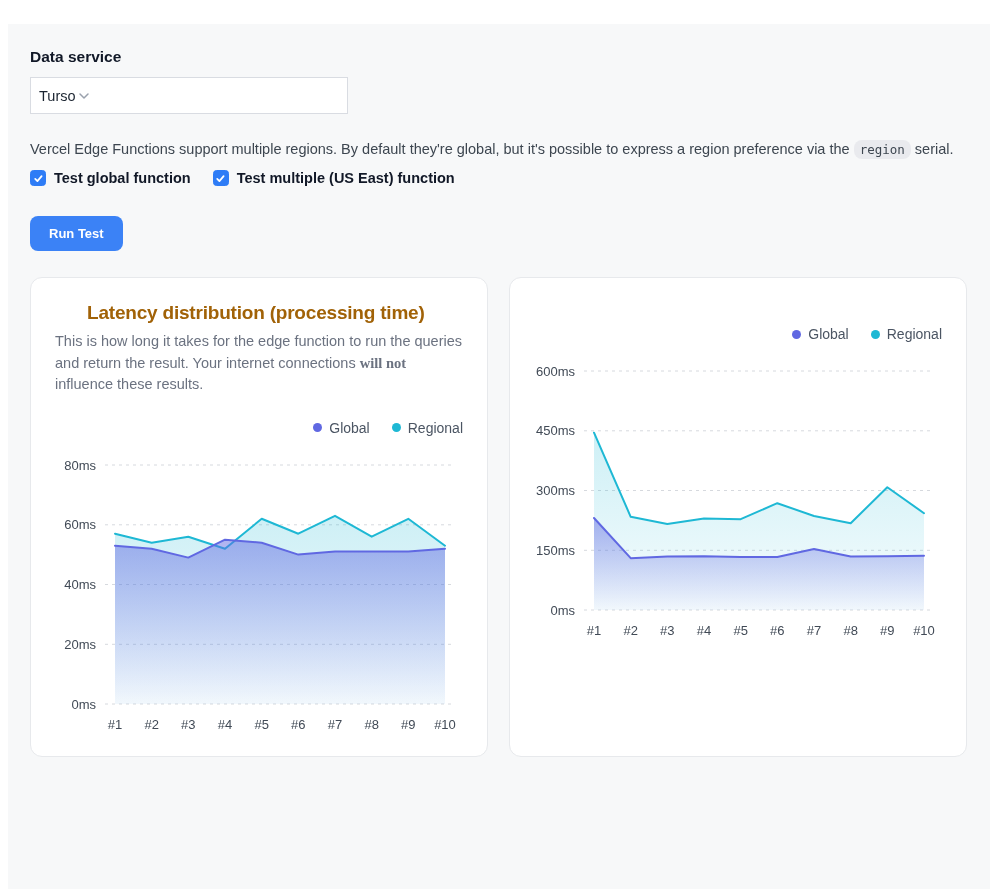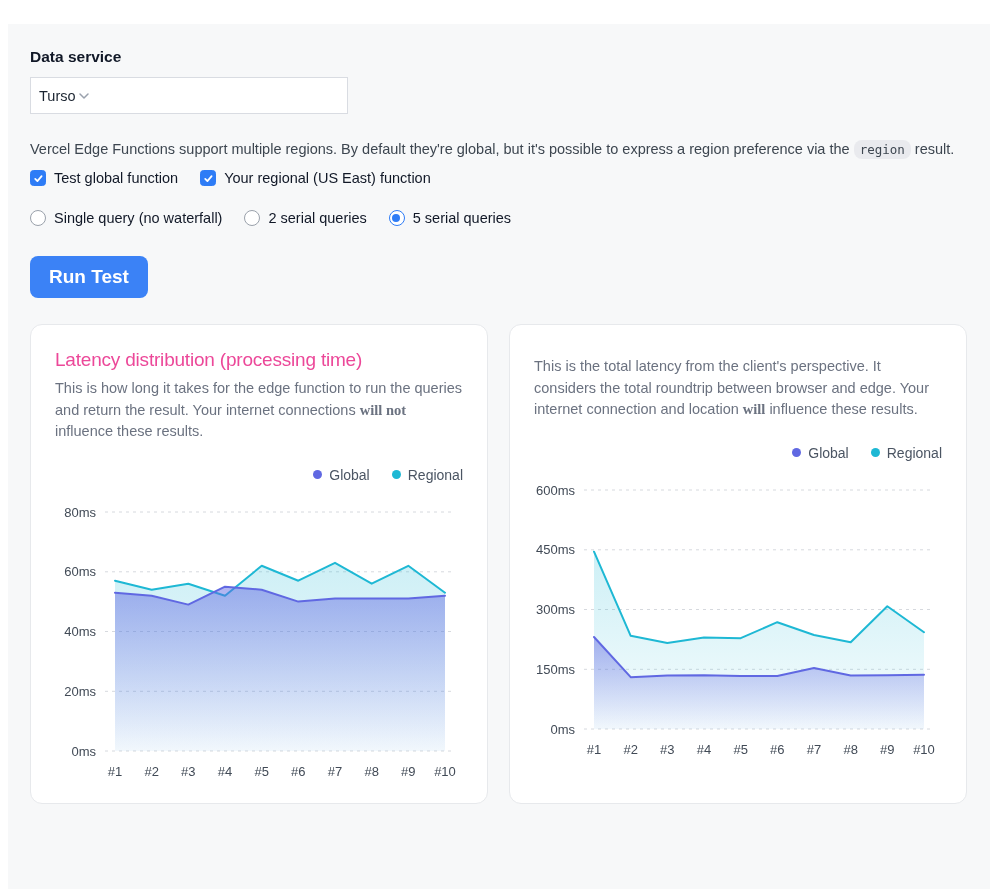--- a/index.html
+++ b/index.html
@@ -8,38 +8,38 @@
 
   .section-title { font-size:15.5px; font-weight:bold; color:#111827; margin-bottom:11px; }
   .select-box { width:318px; height:37px; background:#ffffff; border:1px solid #d9dce2; border-radius:0; display:flex; align-items:center; justify-content:flex-start; padding:0 14px 0 8px; cursor:pointer; }
   .select-box .value { font-size:14.5px; color:#1b2430; }
   .select-box svg { display:block; }
 
   .para { font-size:14.5px; color:#3d4650; line-height:1.55; }
   .code-chip { font-family:"DejaVu Sans Mono", monospace; font-size:12.5px; background:#e9eaee; color:#3d4650; border-radius:8px; padding:2px 6px; }
 
   .section { margin-bottom:24px; }
-  .check-row { display:flex; align-items:flex-end; gap:22px; margin-top:10px; }
+  .check-row { display:flex; align-items:flex-end; gap:22px; margin-top:10px;font-weight:bold; }
   .check-item, .radio-item { display:flex; align-items:center; gap:8px; cursor:pointer; }
   .check-item .label, .radio-item .label { font-size:14.5px; color:#111827; }
   .checkbox { width:16px; height:16px; border-radius:3.5px; border:1px solid #9aa1ab; background:#fff; display:flex; align-items:center; justify-content:center; }
   .check-item.checked .checkbox { background:#2e7cf6; border-color:#2e7cf6; }
   .checkbox svg { display:none; }
   .check-item.checked .checkbox svg { display:block; }
 
   .radio-row { display:flex; align-items:center; gap:22px; margin-top:10px; }
   .radio { width:16px; height:16px; border-radius:50%; border:1.5px solid #9aa1ab; background:#fff; position:relative; }
   .radio-item.selected .radio { border-color:#2e7cf6; }
   .radio-item.selected .radio::after { content:""; position:absolute; left:2.5px; top:2.5px; width:8px; height:8px; border-radius:50%; background:#2e7cf6; }
 
-  .run-btn { display:inline-block; background:#3b82f6; color:#ffffff; font-size:19px; font-weight:bold; border:none; border-radius:8px; padding:10px 19px; cursor:pointer; margin-top:6px; font-family:"Liberation Sans", sans-serif; }
+  .run-btn { display:inline-block; background:#3b82f6; color:#ffffff; font-size:13px; font-weight:bold; border:none; border-radius:8px; padding:10px 19px; cursor:pointer; margin-top:6px; font-family:"Liberation Sans", sans-serif; }
 
   .cards { display:flex; gap:21px; margin-top:26px; }
   .card { width:458px; height:480px; background:#ffffff; border:1px solid #e7e9ec; border-radius:12px; padding:24px; }
-  .card-title { font-size:19px; font-weight:normal; color:#ec4899; letter-spacing:-0.2px; }
+  .card-title { font-size:19px; font-weight:bold; color:#a16207; letter-spacing:-0.2px;margin-left:32px; }
   .card-desc { font-size:14.5px; color:#6b7280; line-height:1.48; margin-top:7px; }
   .card-desc b { color:#596activity270;font-family:Liberation Serif, serif; }
   .legend { display:flex; justify-content:flex-end; gap:22px; margin-top:24px; }
   .legend-item { display:flex; align-items:center; gap:7px; }
   .legend-dot { width:9px; height:9px; border-radius:50%; }
   .legend-label { font-size:14px; color:#4b5563; }
   .chart { margin-top:16px; }
   .tick { font-family:"Liberation Sans", sans-serif; font-size:13px; fill:#414a56; }
 </style>
 </head>
@@ -54,57 +54,43 @@
       <span>
         <svg width="16" height="16" viewBox="0 0 16 16">
             <path d="M4 6l4 4 4-4" stroke="#9aa1ad" stroke-width="1.5" fill="none" stroke-linecap="round" stroke-linejoin="round"></path>
           </svg>
       </span>
     </div>
   </div>
 
   <div class="section">
     <div class="para">
-      <span>Vercel Edge Functions support multiple regions. By default they're global, but it's possible to express a region preference via the </span><span class="code-chip">region</span><span> result.</span>
+      <span>Vercel Edge Functions support multiple regions. By default they're global, but it's possible to express a region preference via the </span><span class="code-chip">region</span><span> serial.</span>
     </div>
     <div class="check-row">
       <label class="check-item checked">
         <span class="checkbox">
           <svg width="11" height="11" viewBox="0 0 12 12">
               <path d="M2.4 6.4l2.4 2.4 4.6-5.4" stroke="#ffffff" stroke-width="1.9" fill="none" stroke-linecap="round" stroke-linejoin="round"></path>
             </svg>
         </span>
         <span class="label">Test global function</span>
       </label>
       <label class="check-item checked">
         <span class="checkbox">
           <svg width="11" height="11" viewBox="0 0 12 12">
               <path d="M2.4 6.4l2.4 2.4 4.6-5.4" stroke="#ffffff" stroke-width="1.9" fill="none" stroke-linecap="round" stroke-linejoin="round"></path>
             </svg>
         </span>
-        <span class="label">Your regional (US East) function</span>
+        <span class="label">Test multiple (US East) function</span>
       </label>
     </div>
   </div>
 
   <div class="section">
-    <div class="radio-row">
-      <label class="radio-item">
-        <span class="radio"></span>
-        <span class="label">Single query (no waterfall)</span>
-      </label>
-      <label class="radio-item">
-        <span class="radio"></span>
-        <span class="label">2 serial queries</span>
-      </label>
-      <label class="radio-item selected">
-        <span class="radio"></span>
-        <span class="label">5 serial queries</span>
-      </label>
-    </div>
   </div>
 
   <button class="run-btn">Run Test</button>
 
   <div class="cards">
 
     <div class="card">
       <div class="card-title">Latency distribution (processing time)</div>
       <div class="card-desc">
         <span>This is how long it takes for the edge function to run the queries and return the result. Your internet connections </span><b>will not</b><span> influence these results.</span>
@@ -151,23 +137,20 @@
             <text class="tick" x="353.3" y="277" text-anchor="middle">#9</text>
             <text class="tick" x="390.0" y="277" text-anchor="middle">#10</text>
             <path d="M60.0,81.7 L96.7,90.7 L133.3,84.7 L170.0,96.7 L206.7,66.8 L243.3,81.7 L280.0,63.8 L316.7,84.7 L353.3,66.8 L390.0,93.7 L390.0,252.0 L60.0,252.0 Z" fill="url(#grad-0-0)"></path>
             <path d="M60.0,81.7 L96.7,90.7 L133.3,84.7 L170.0,96.7 L206.7,66.8 L243.3,81.7 L280.0,63.8 L316.7,84.7 L353.3,66.8 L390.0,93.7" fill="none" stroke="#1eb8d4" stroke-width="2" stroke-linejoin="round" stroke-linecap="round"></path>
             <path d="M60.0,93.7 L96.7,96.7 L133.3,105.6 L170.0,87.7 L206.7,90.7 L243.3,102.6 L280.0,99.6 L316.7,99.6 L353.3,99.6 L390.0,96.7 L390.0,252.0 L60.0,252.0 Z" fill="url(#grad-0-1)"></path>
             <path d="M60.0,93.7 L96.7,96.7 L133.3,105.6 L170.0,87.7 L206.7,90.7 L243.3,102.6 L280.0,99.6 L316.7,99.6 L353.3,99.6 L390.0,96.7" fill="none" stroke="#6068e2" stroke-width="2" stroke-linejoin="round" stroke-linecap="round"></path>
           </svg></div>
     </div>
 
     <div class="card">
-      <div class="card-desc">
-        <span>This is the total latency from the client's perspective. It considers the total roundtrip between browser and edge. Your internet connection and location </span><b>will</b><span> influence these results.</span>
-      </div>
       <div class="legend">
         <span class="legend-item">
           <span class="legend-dot" style="background: rgb(96, 104, 226);"></span>
           <span class="legend-label">Global</span>
         </span>
         <span class="legend-item">
           <span class="legend-dot" style="background: rgb(30, 184, 212);"></span>
           <span class="legend-label">Regional</span>
         </span>
       </div>

